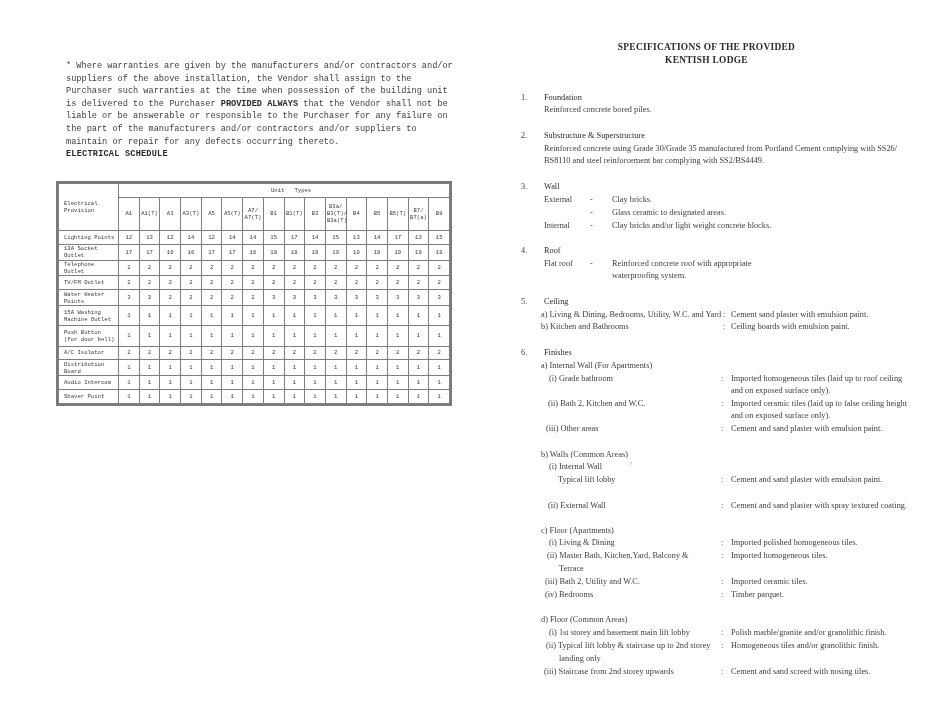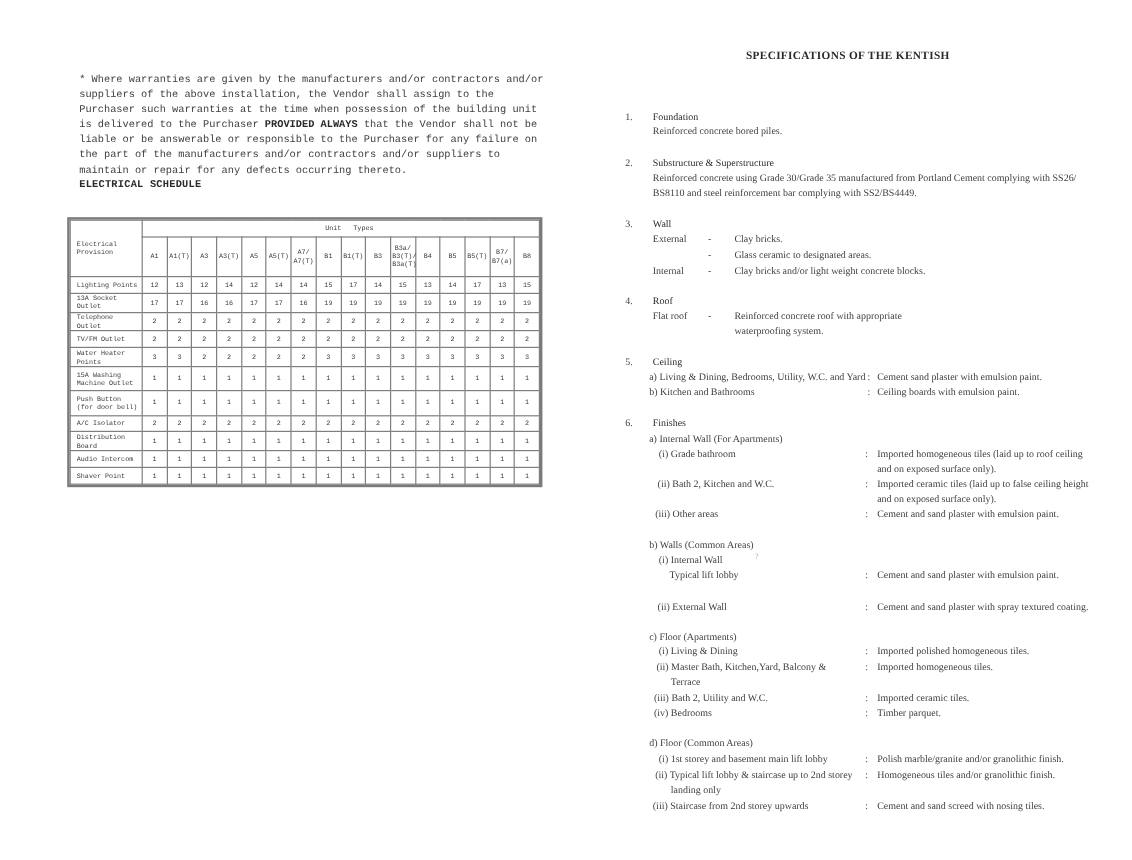--- a/index.html
+++ b/index.html
@@ -290,21 +290,22 @@
             <td>1</td>
             <td>1</td>
             <td>1</td>
           </tr>
         </tbody>
     </table>
   </div>
 </div>
 
 <div class="page right">
-  <div class="title" style="top:42px">SPECIFICATIONS OF THE KENTISH</div>
+  <div class="title" style="top:42px">SPECIFICATIONS OF THE PROVIDED</div>
+  <div class="title" style="top:55px">KENTISH LODGE</div>
 </div>
 
 <div>
 
   <div class="num" style="top:93px;left:521px">1.</div>
   <div class="spec head" style="left:544px;top:92px">Foundation</div>
   <div class="spec" style="left:544px;top:104px">Reinforced concrete bored piles.</div>
 
   <div class="num" style="top:131px;left:521px">2.</div>
   <div class="spec head" style="left:544px;top:130px">Substructure &amp; Superstructure</div>

